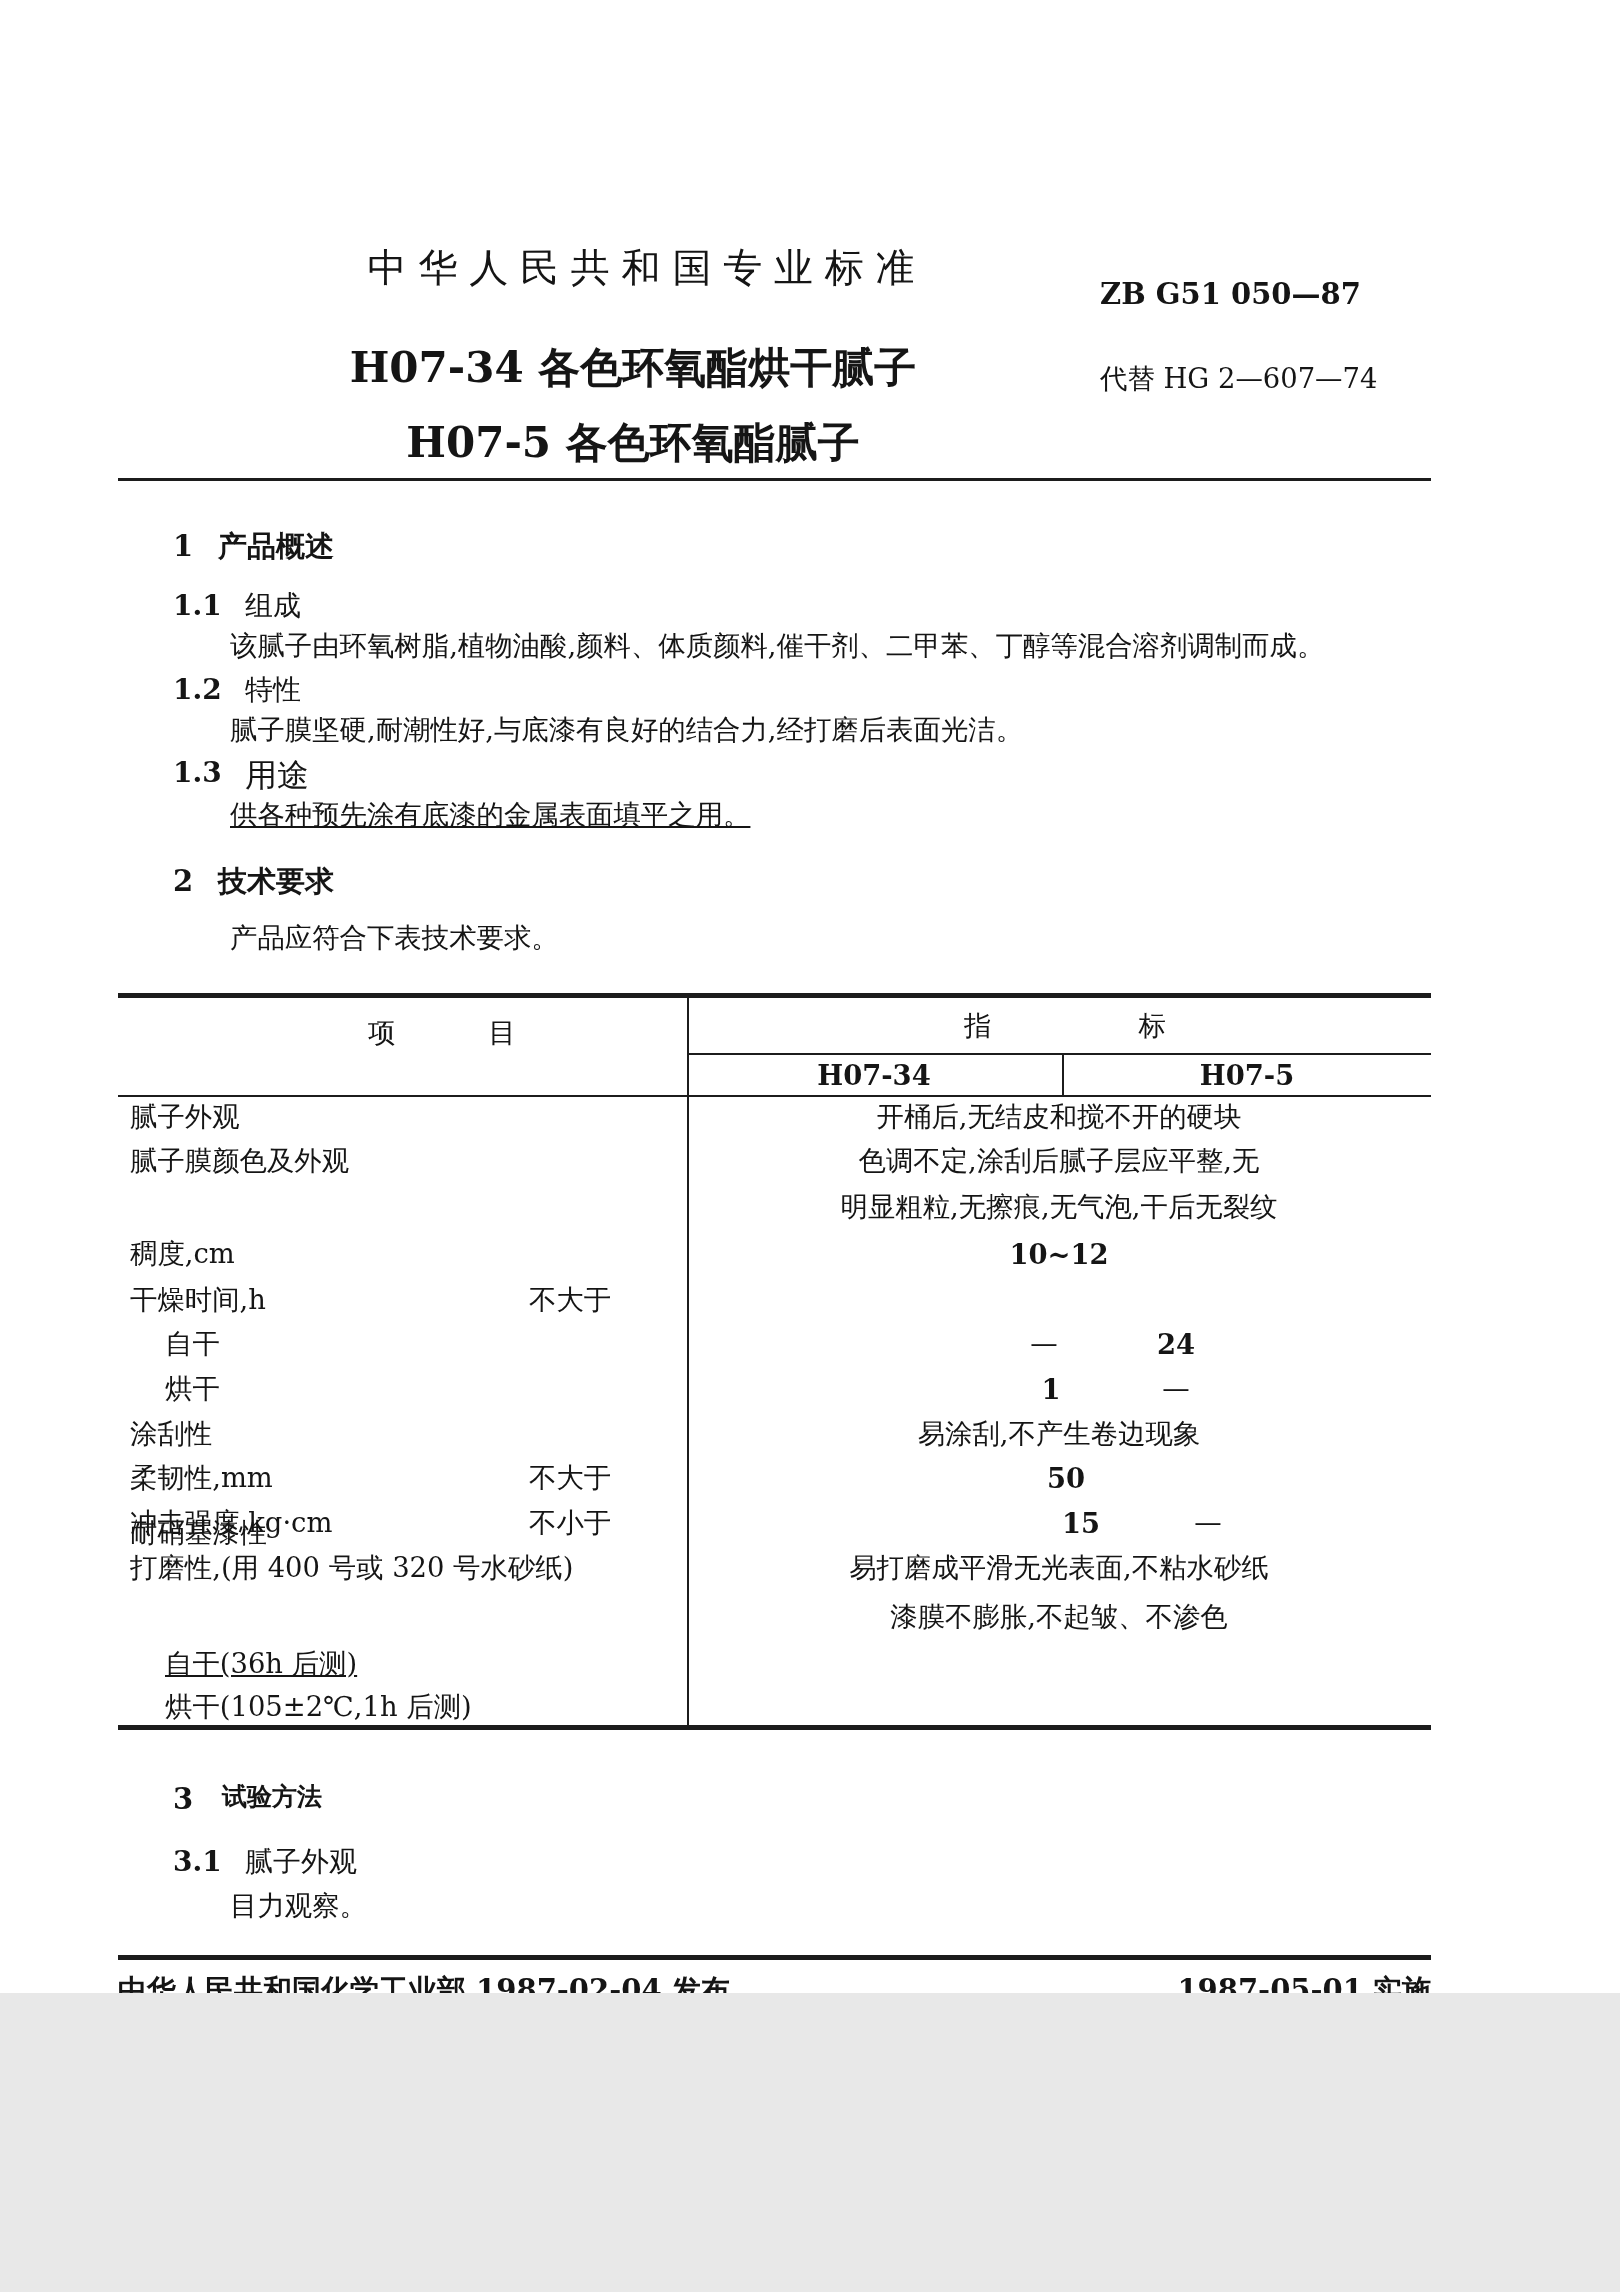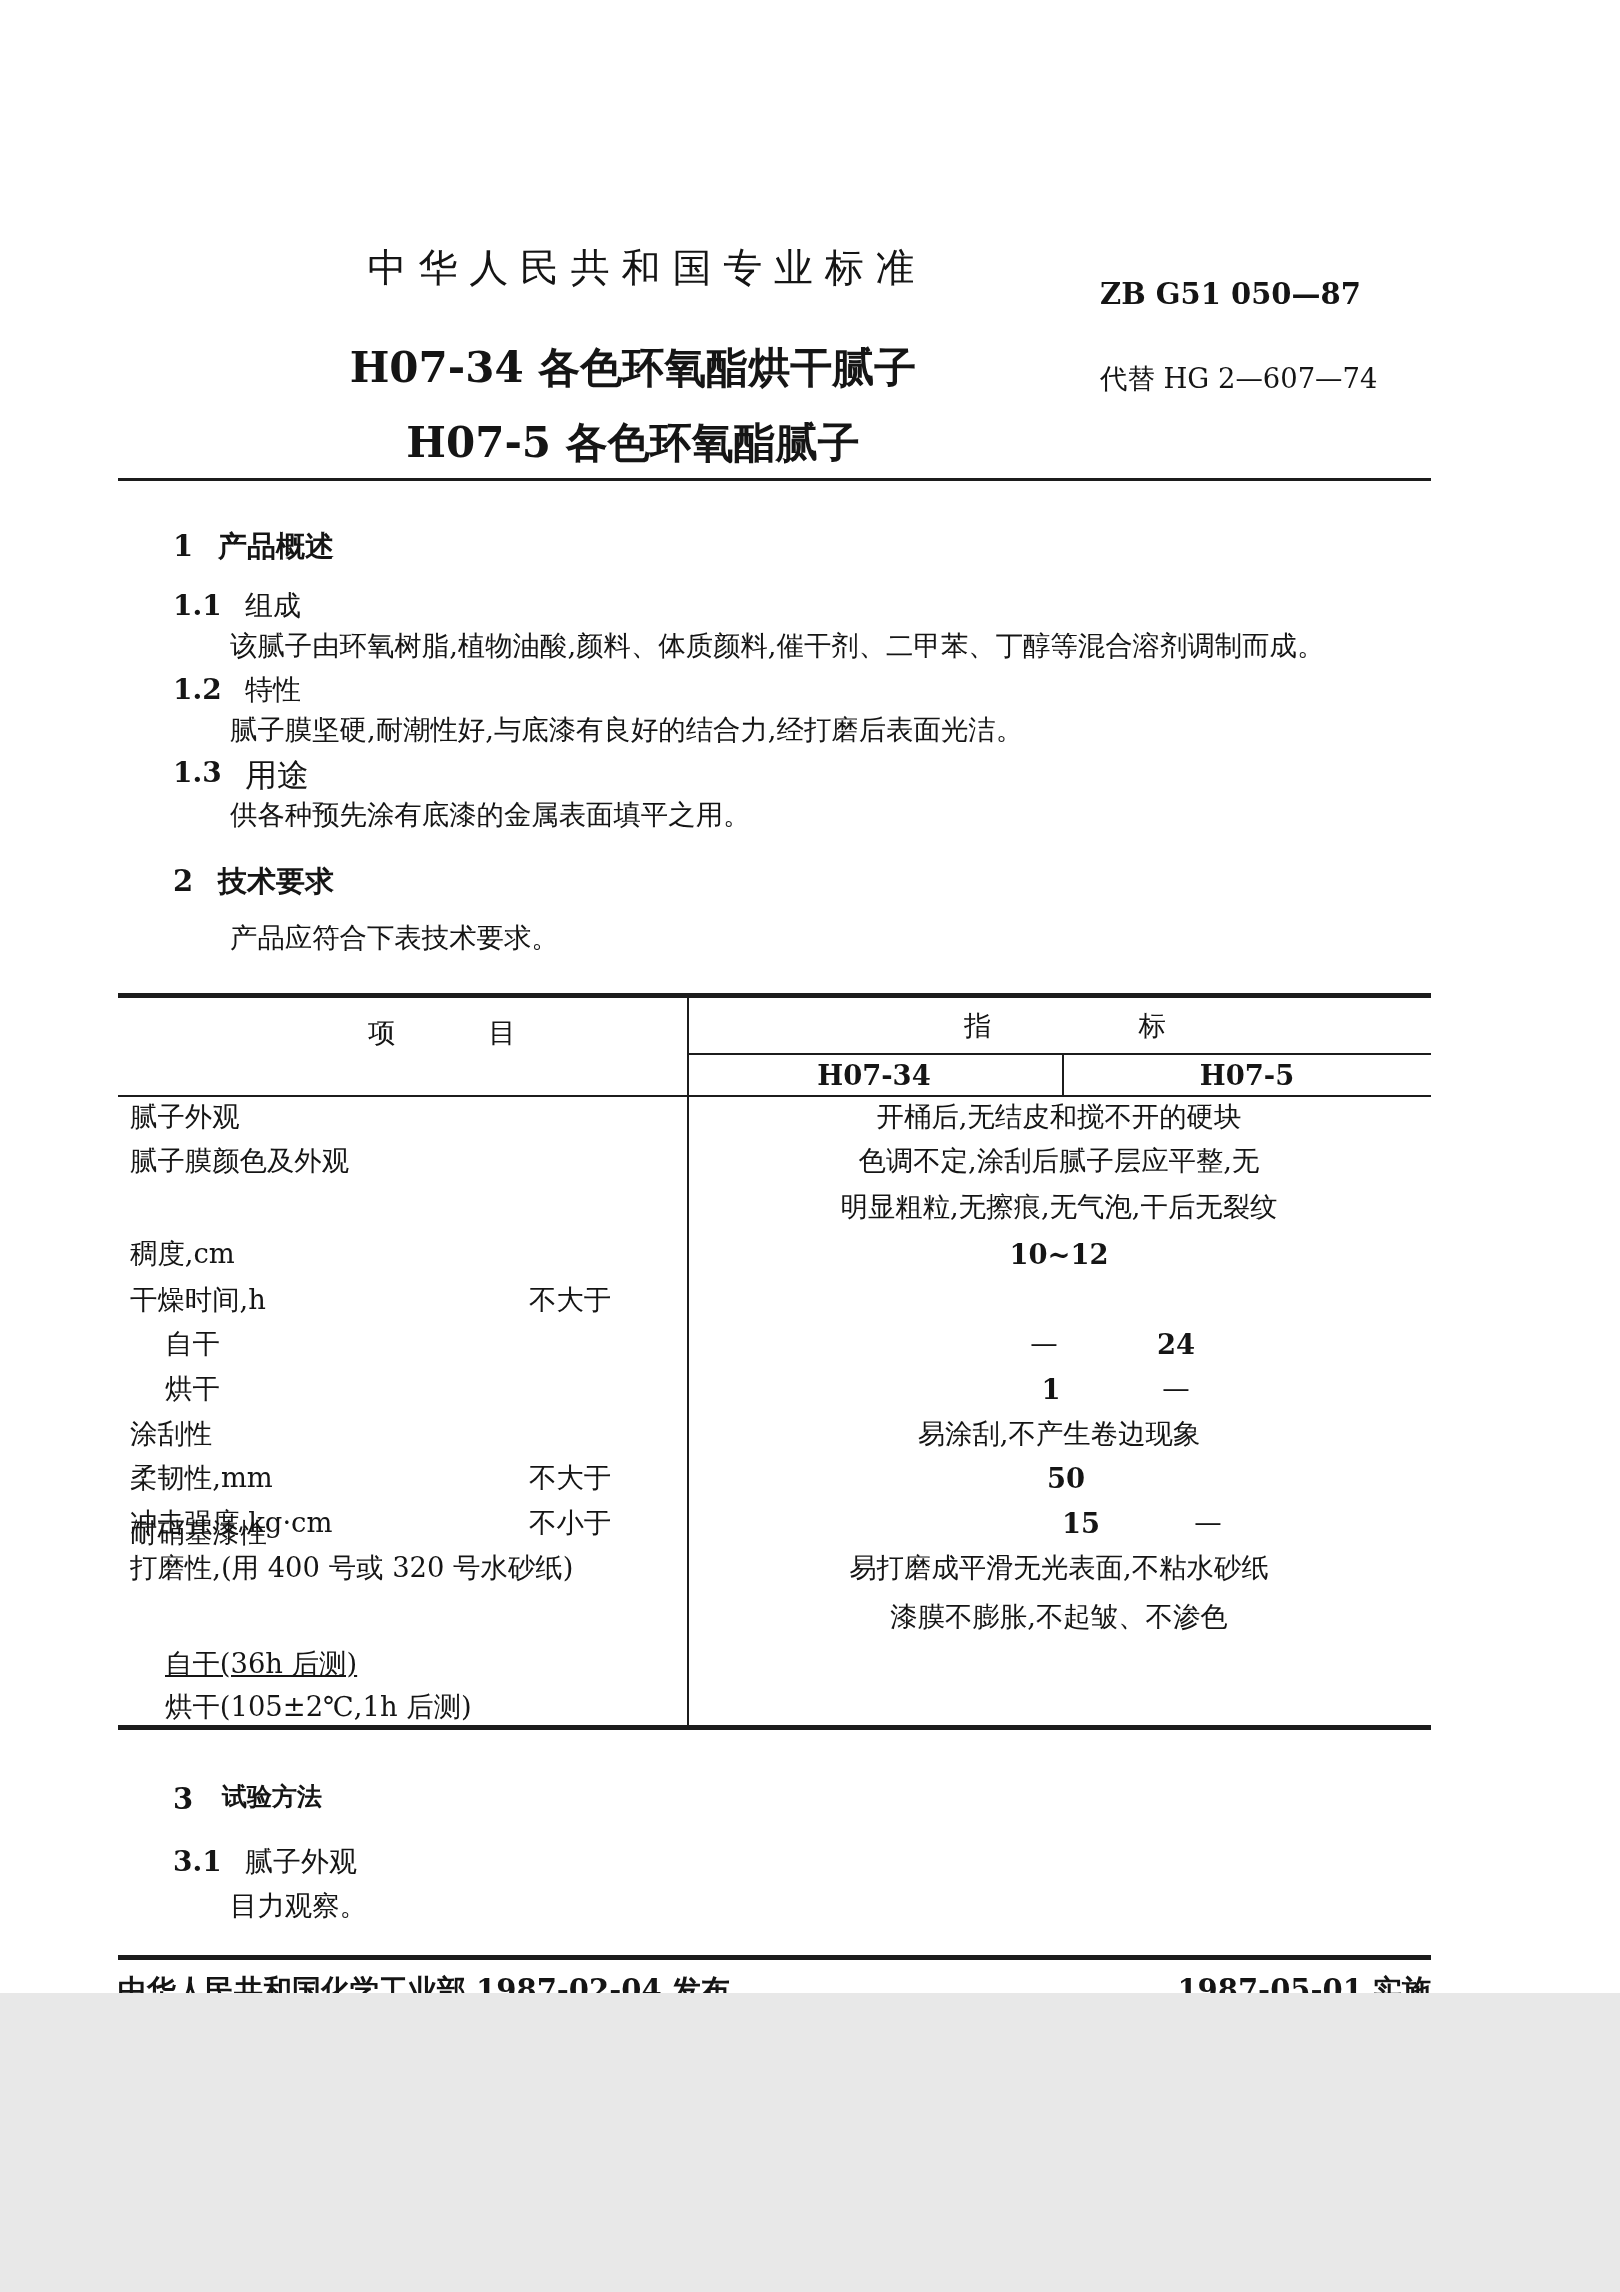--- a/index.html
+++ b/index.html
@@ -41,21 +41,21 @@
   <div class="t b" style="left:173px;top:589px;font-size:28px;">1.1</div>
   <div class="t" style="left:245px;top:589px;font-size:28px;">组成</div>
   <div class="t" style="left:230px;top:630px;font-size:27.4px;">该腻子由环氧树脂,植物油酸,颜料、体质颜料,催干剂、二甲苯、丁醇等混合溶剂调制而成。</div>
 
   <div class="t b" style="left:173px;top:673px;font-size:28px;">1.2</div>
   <div class="t" style="left:245px;top:673px;font-size:28px;">特性</div>
   <div class="t" style="left:230px;top:714px;font-size:27.4px;">腻子膜坚硬,耐潮性好,与底漆有良好的结合力,经打磨后表面光洁。</div>
 
   <div class="t b" style="left:173px;top:756px;font-size:28px;">1.3</div>
   <div class="t" style="left:245px;top:756px;font-size:32px;">用途</div>
-  <div class="t" style="left:230px;top:799px;font-size:27.4px;">供各种预先涂有底漆的金属表面填平之用。</div>
+  <div class="t" style="left:230px;top:799px;font-size:27.4px;text-decoration:underline;">供各种预先涂有底漆的金属表面填平之用。</div>
 
   <div class="t b" style="left:173px;top:864px;font-size:29px;">2</div>
   <div class="t b" style="left:218px;top:864px;font-size:29px;">技术要求</div>
   <div class="t" style="left:230px;top:922px;font-size:27.4px;">产品应符合下表技术要求。</div>
 
   <div class="hline" style="left:118px;top:993px;width:1313px;height:4.9px;"></div>
   <div class="hline" style="left:687px;top:1053px;width:744px;height:2px;"></div>
   <div class="hline" style="left:118px;top:1095px;width:1313px;height:2px;"></div>
   <div class="vline" style="left:687px;top:993px;width:2px;height:735px;"></div>
   <div class="vline" style="left:1062px;top:1055px;width:2px;height:40px;"></div>

